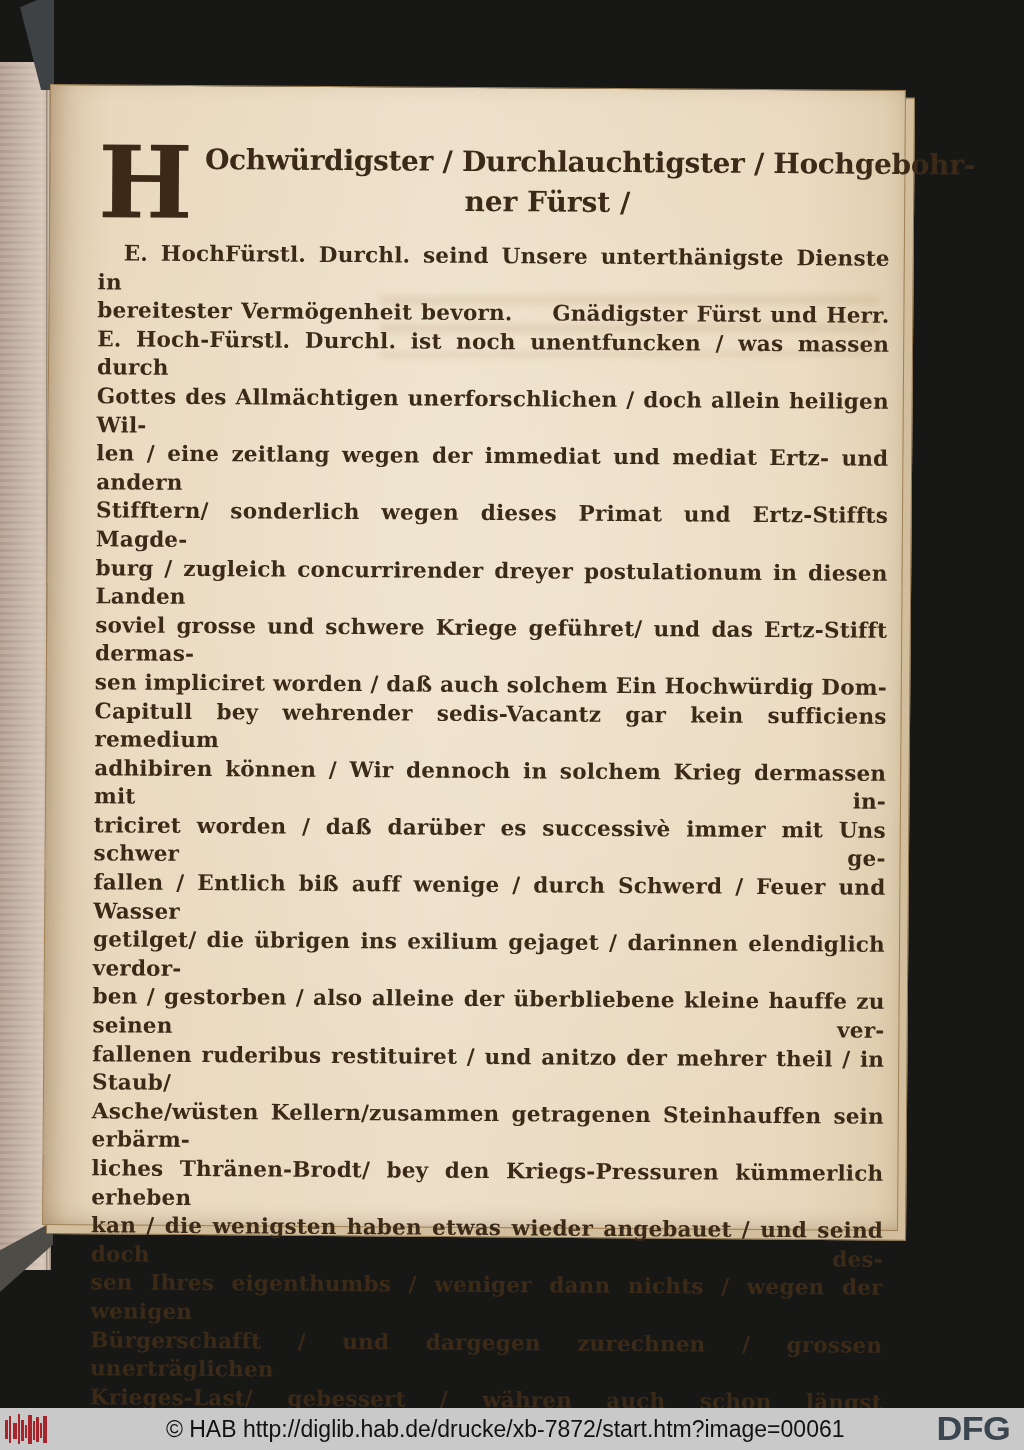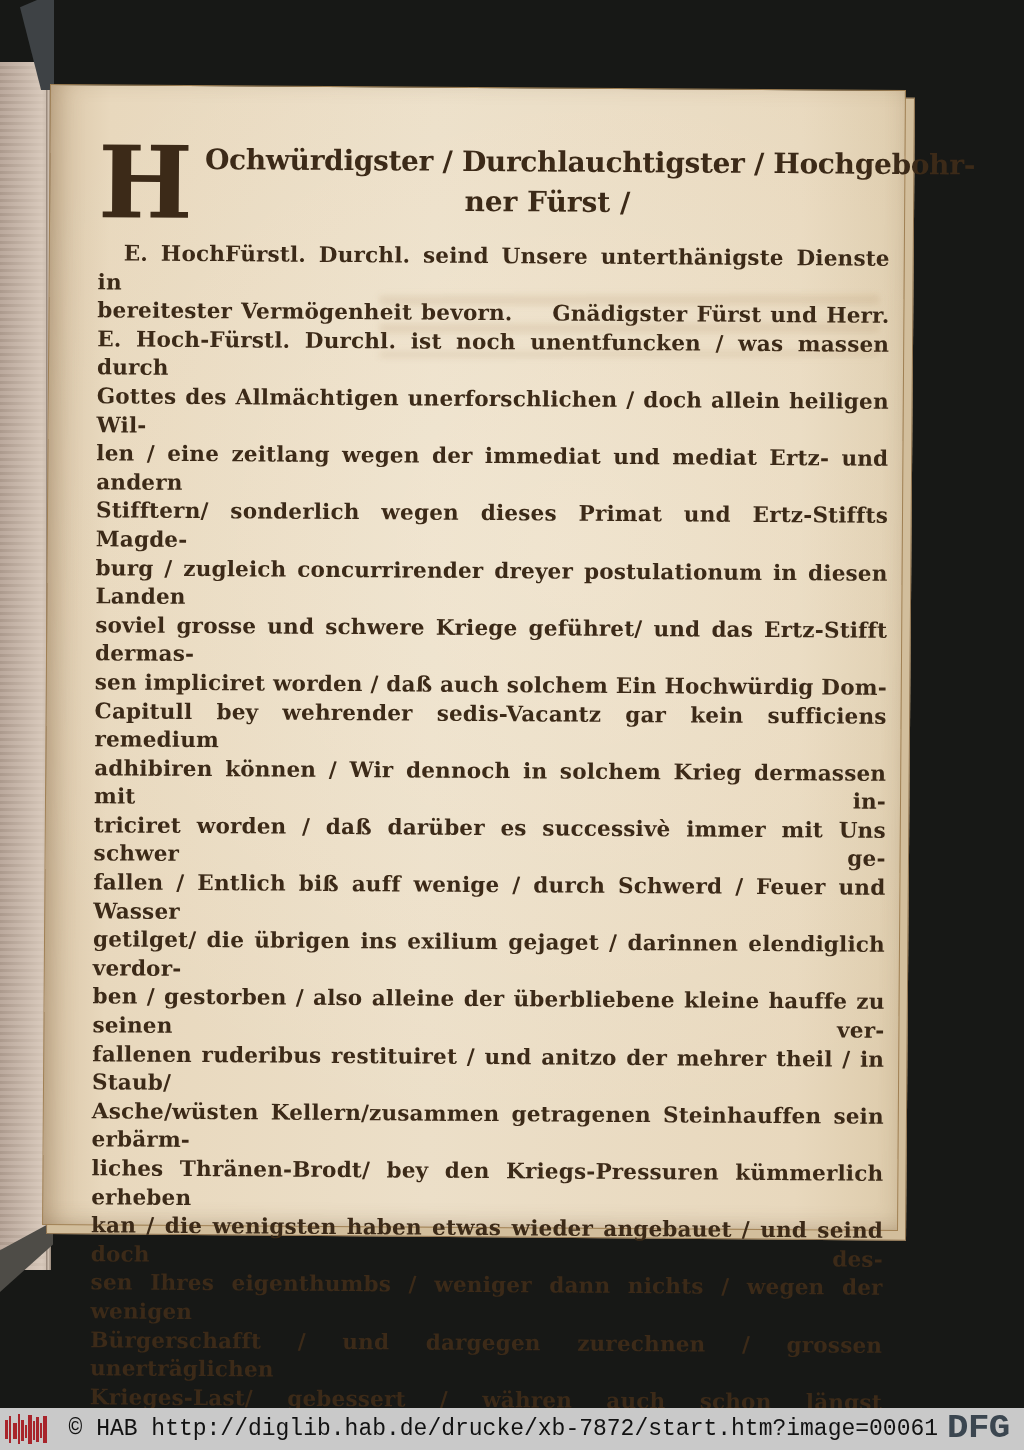--- a/index.html
+++ b/index.html
@@ -48,21 +48,21 @@
 
   
   .bodytext{clear:both;margin-top:20px;}
   .line{font-size:21.5px;font-weight:700;line-height:28.6px;letter-spacing:.2px;
     text-align:justify;text-align-last:justify;}
   .line:first-child{text-indent:26px;}
 
   
   .footer{position:absolute;left:0;bottom:0;width:1024px;height:42px;
     background:var(--footer_bar,#c9c9c9);
-    font-family:Liberation Mono, monospace;}
+    font-family:Liberation Sans, sans-serif;}
   .hab-logo{position:absolute;left:4px;top:3px;}
   .copyright{position:absolute;left:50%;top:50%;transform:translate(-51%,-50%);
     font-size:23px;color:#121212;white-space:nowrap;}
   .dfg{position:absolute;right:14px;top:1px;font-size:34px;font-weight:800;
     letter-spacing:-.5px;color:var(--dfg_blue,#3b4650);transform:scaleX(1.05);transform-origin:right;}
 </style>
 </head>
 <body>
 
 <div class="stage">

